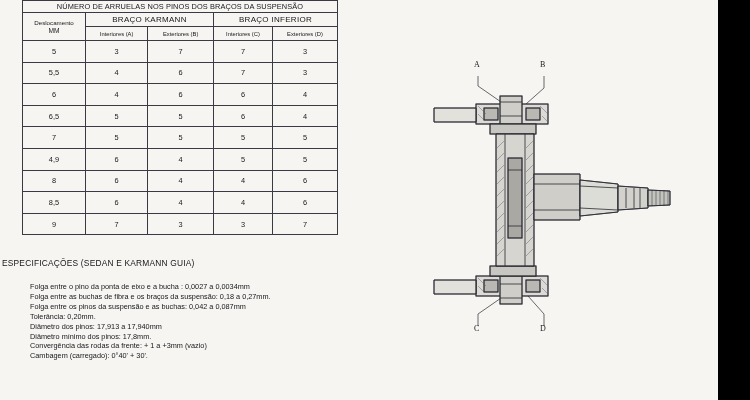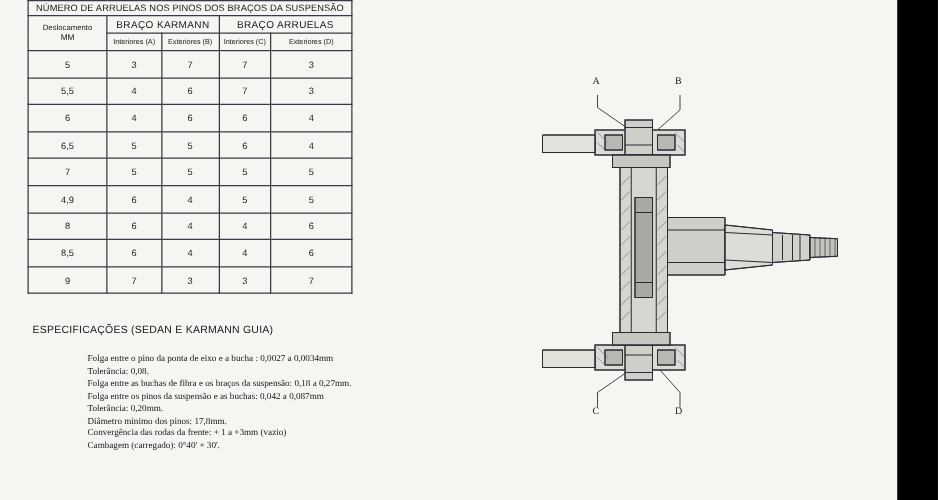--- a/index.html
+++ b/index.html
@@ -38,21 +38,21 @@
   }
   
   #table-wrap {
     position: absolute;
     left: 22px;
     top: 0px;
     width: 320px;
   }
   table.spec {
     border-collapse: collapse;
-    width: 260px;
+    width: 316px;
     font-size: 7.2px;
     color: #17171c;
   }
   table.spec td, table.spec th {
     border: 1px solid #3a3a44;
     text-align: center;
     vertical-align: middle;
     font-weight: normal;
     padding: 0;
   }
@@ -82,33 +82,32 @@
   }
   tbody td {
     height: 20.6px;
     font-size: 7.4px;
   }
   .col-first { width: 62px; }
   .col-d { width: 64px; }
   
   #specs {
     position: absolute;
-    left: 26px;
+    left: 2px;
     top: 258px;
     width: 350px;
     color: #16161b;
   }
   #specs-title {
     font-size: 8.4px;
     letter-spacing: .2px;
     margin-bottom: 14px;
   }
   #specs-list {
-    margin-left: 44px;
-    font-family: Liberation Serif, serif;
+    margin-left: 28px;
   }
   #specs-list div {
     font-size: 7.3px;
     line-height: 9.9px;
     white-space: nowrap;
   }
   
   #drawing {
     position: absolute;
     left: 404px;
@@ -135,21 +134,21 @@
         <thead>
           <tr class="title-row">
             <td colspan="5">NÚMERO DE ARRUELAS NOS PINOS DOS BRAÇOS DA SUSPENSÃO</td>
           </tr>
           <tr>
             <td class="col-first hdr-desl" rowspan="2">
               <div>Deslocamento</div>
               <div class="desl-mm">MM</div>
             </td>
             <td class="hdr-arm" colspan="2">BRAÇO KARMANN</td>
-            <td class="hdr-arm" colspan="2">BRAÇO ARRUELAS</td>
+            <td class="hdr-arm" colspan="2">BRAÇO INFERIOR</td>
           </tr>
           <tr>
             <td class="hdr-sub">Interiores (A)</td>
             <td class="hdr-sub">Exteriores (B)</td>
             <td class="hdr-sub">Interiores (C)</td>
             <td class="hdr-sub col-d">Exteriores (D)</td>
           </tr>
         </thead>
         <tbody>
           <tr>
@@ -216,24 +215,24 @@
             <td class="col-d">7</td>
           </tr>
         </tbody>
       </table>
     </div>
 
     <div id="specs">
       <div id="specs-title">ESPECIFICAÇÕES (SEDAN E KARMANN GUIA)</div>
       <div id="specs-list">
         <div>Folga entre o pino da ponta de eixo e a bucha : 0,0027 a 0,0034mm</div>
-        <div>Tolerância: 0,08.</div>
         <div>Folga entre as buchas de fibra e os braços da suspensão: 0,18 a 0,27mm.</div>
         <div>Folga entre os pinos da suspensão e as buchas: 0,042 a 0,087mm</div>
         <div>Tolerância: 0,20mm.</div>
+        <div>Diâmetro dos pinos: 17,913 a 17,940mm</div>
         <div>Diâmetro mínimo dos pinos: 17,8mm.</div>
         <div>Convergência das rodas da frente: + 1 a +3mm (vazio)</div>
         <div>Cambagem (carregado): 0°40' + 30'.</div>
       </div>
     </div>
 
     <div id="drawing">
       <svg width="300" height="384" viewBox="0 0 300 384">
         <g stroke="#2a2a33" fill="none" stroke-width="0.8">
 

